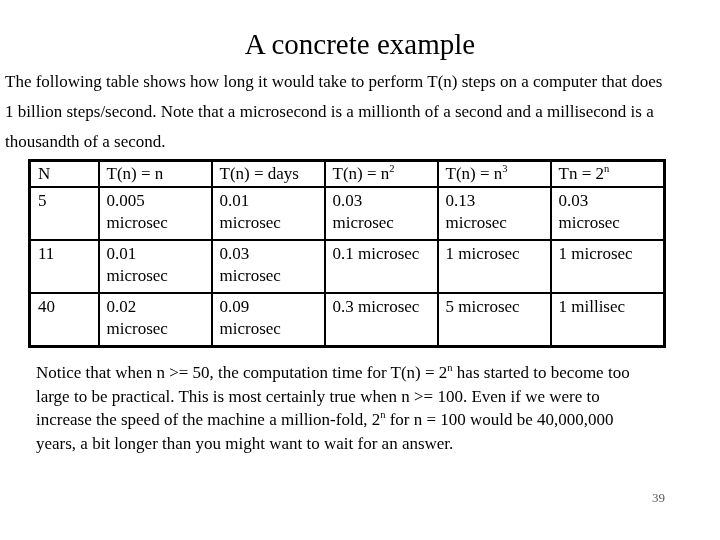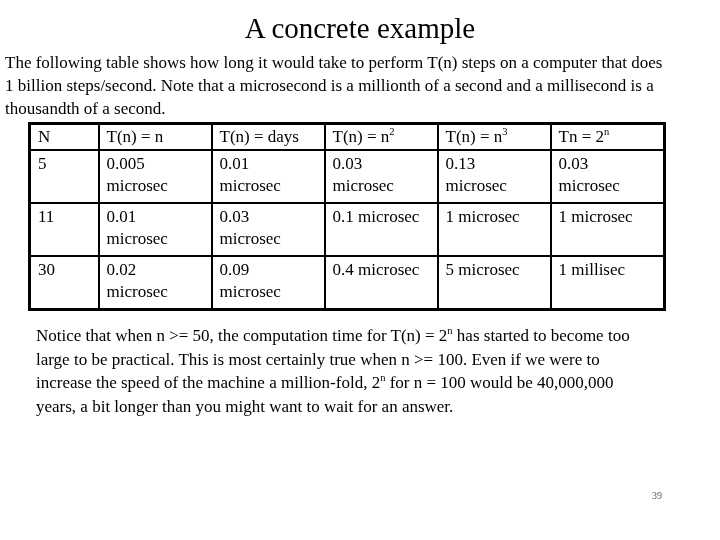--- a/index.html
+++ b/index.html
@@ -6,29 +6,29 @@
   .slide {
     position: relative;
     width: 720px;
     height: 540px;
     background: #ffffff;
     overflow: hidden;
     font-family: "Liberation Serif", "DejaVu Serif", serif;
     color: #000000;
   }
   .title {
-    padding-top: 10px;
+    padding-top: 26px;
     font-size: 29px;
     line-height: 36px;
     text-align: center;
     font-weight: normal;
   }
   .para {
     font-size: 17px;
-    line-height: 23px;
+    line-height: 30px;
   }
   .para1 {
     margin: 5px 4px 0 5px;
   }
   .para2 {
     margin: 13px 30px 0 36px;
     line-height: 23.5px;
   }
   table.complexity {
     border-collapse: collapse;
@@ -65,21 +65,21 @@
   col.c5 { width: 114px; }
   sup {
     font-size: 0.62em;
     vertical-align: super;
     line-height: 0;
   }
   .page-number {
     position: absolute;
     left: 652px;
     top: 490px;
-    font-size: 10px;
+    font-size: 13px;
     color: #595959;
   }
 </style>
 </head>
 <body>
 
 <div class="slide">
 
   <div class="title">A concrete example</div>
 
@@ -115,24 +115,24 @@
         </tr>
         <tr>
           <td>11</td>
           <td>0.01<br>microsec</td>
           <td>0.03<br>microsec</td>
           <td>0.1 microsec</td>
           <td>1 microsec</td>
           <td>1 microsec</td>
         </tr>
         <tr>
-          <td>30</td>
+          <td>40</td>
           <td>0.02<br>microsec</td>
           <td>0.09<br>microsec</td>
-          <td>0.4 microsec</td>
+          <td>0.3 microsec</td>
           <td>5 microsec</td>
           <td>1 millisec</td>
         </tr>
       </tbody>
   </table>
 
   <div class="para para2">Notice that when n &gt;= 50, the computation time for T(n) = 2<sup>n</sup> has started to become too<br>large to be practical. This is most certainly true when n &gt;= 100. Even if we were to<br>increase the speed of the machine a million-fold, 2<sup>n</sup> for n = 100 would be 40,000,000<br>years, a bit longer than you might want to wait for an answer.</div>
 
   <div class="page-number">39</div>
 

